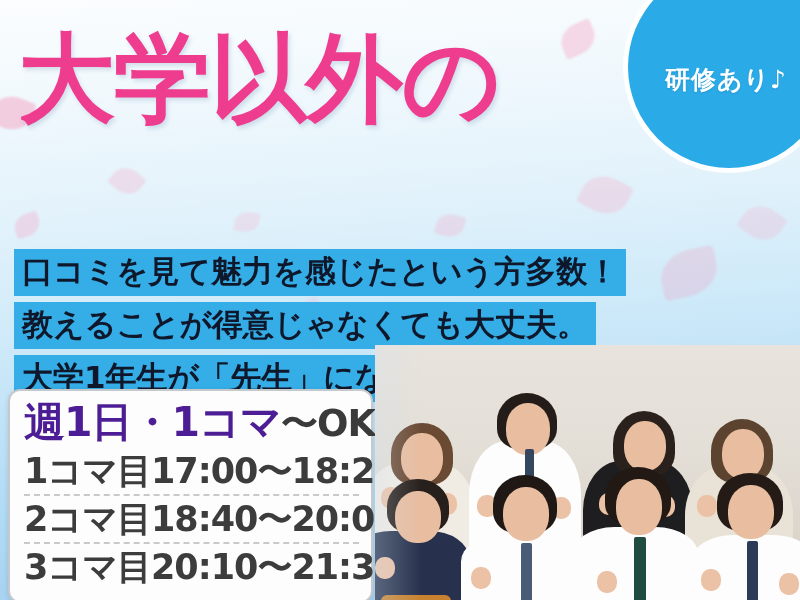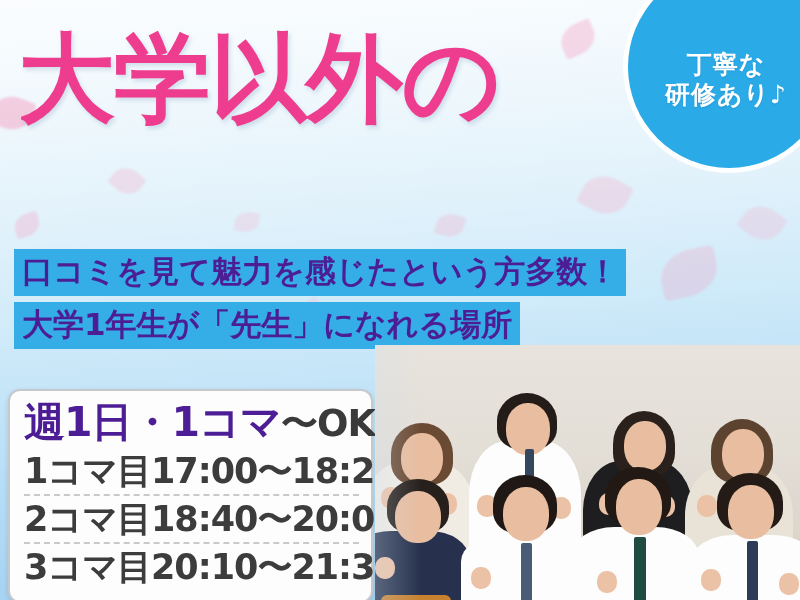--- a/index.html
+++ b/index.html
@@ -65,21 +65,21 @@
   #hl-2{ font-size:99px; letter-spacing:-2px; }
 
   
   #bands{
     position:absolute;
     left:14px; top:249px;
   }
   .band{
     display:inline-block;
     background:#35ade6;
-    color:#4c1d95;
+    color:#0f172a;
     font-weight:bold;
     font-size:31px;
     line-height:1;
     padding:7px 8px 9px 8px;
     white-space:nowrap;
     letter-spacing:0px;
   }
   .band-row{ margin-bottom:6px; }
   .band-row:last-child{ margin-bottom:0; }
 
@@ -182,32 +182,34 @@
   <div class="petal" style="left:235px; top:212px; width:24px; height:20px; background:rgba(246,170,200,.26); transform:rotate(8deg);"></div>
   <div class="petal" style="left:300px; top:300px; width:22px; height:19px; background:rgba(246,170,200,.22); transform:rotate(-30deg);"></div>
   <div class="petal" style="left:436px; top:214px; width:28px; height:23px; background:rgba(246,165,198,.28); transform:rotate(15deg);"></div>
   <div class="petal" style="left:560px; top:24px;  width:36px; height:30px; background:rgba(246,150,188,.34); transform:rotate(-24deg);"></div>
   <div class="petal" style="left:582px; top:176px; width:46px; height:38px; background:rgba(247,168,198,.30); transform:rotate(28deg);"></div>
   <div class="petal" style="left:660px; top:250px; width:58px; height:46px; background:rgba(245,150,185,.26); transform:rotate(-12deg);"></div>
   <div class="petal" style="left:742px; top:206px; width:40px; height:34px; background:rgba(246,165,198,.24); transform:rotate(36deg);"></div>
 
   <div id="badge">
     <div id="badge-inner">
-      <span class="bl">丁寧な</span>
       <span class="bl">研修あり♪</span>
     </div>
   </div>
 
   <div id="headline">
     <div class="hl-line" id="hl-1">大学以外の</div>
   </div>
 
   <div id="bands">
     <div class="band-row">
       <span class="band">口コミを見て魅力を感じたという方多数！</span>
+    </div>
+    <div class="band-row">
+      <span class="band">教えることが得意じゃなくても大丈夫。</span>
     </div>
     <div class="band-row">
       <span class="band">大学1年生が「先生」になれる場所</span>
     </div>
   </div>
 
   <div id="schedule">
     <div id="sched-head">
       <span class="red">週1日・1コマ</span><span class="dark">〜OK!</span>
     </div>

